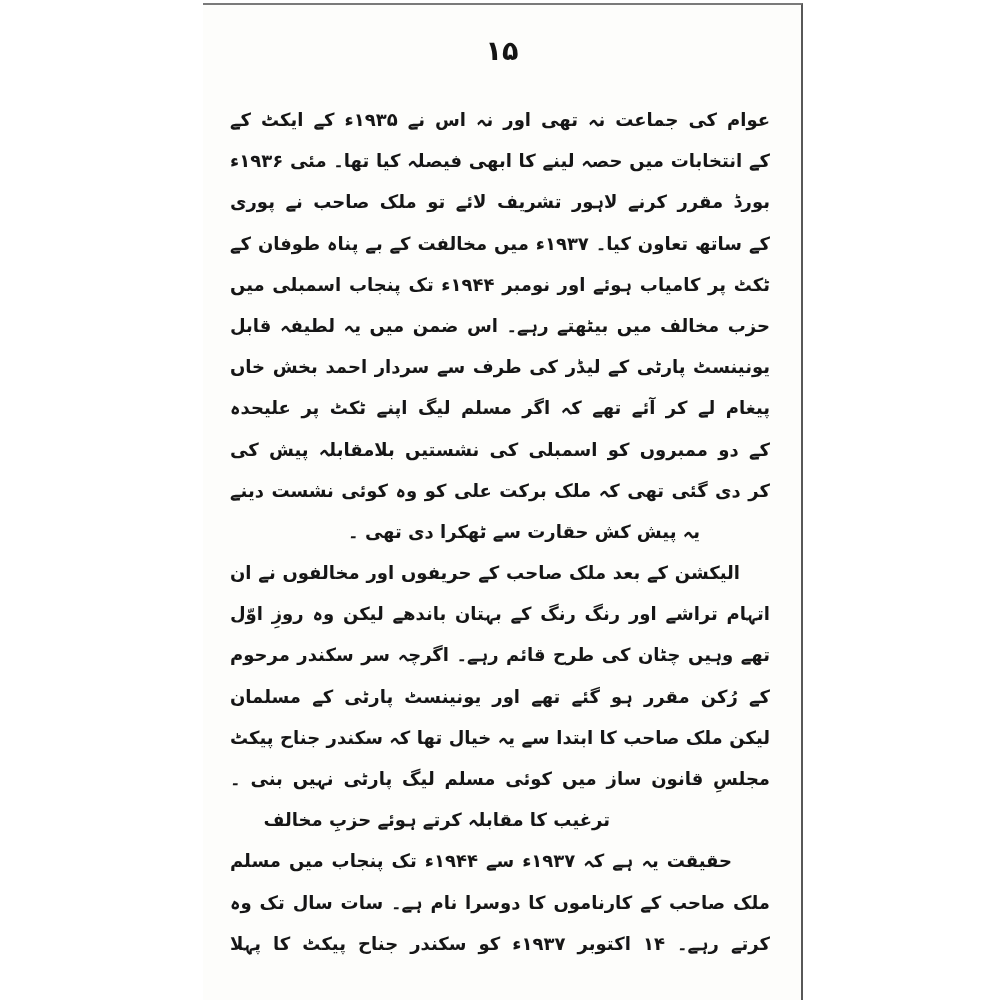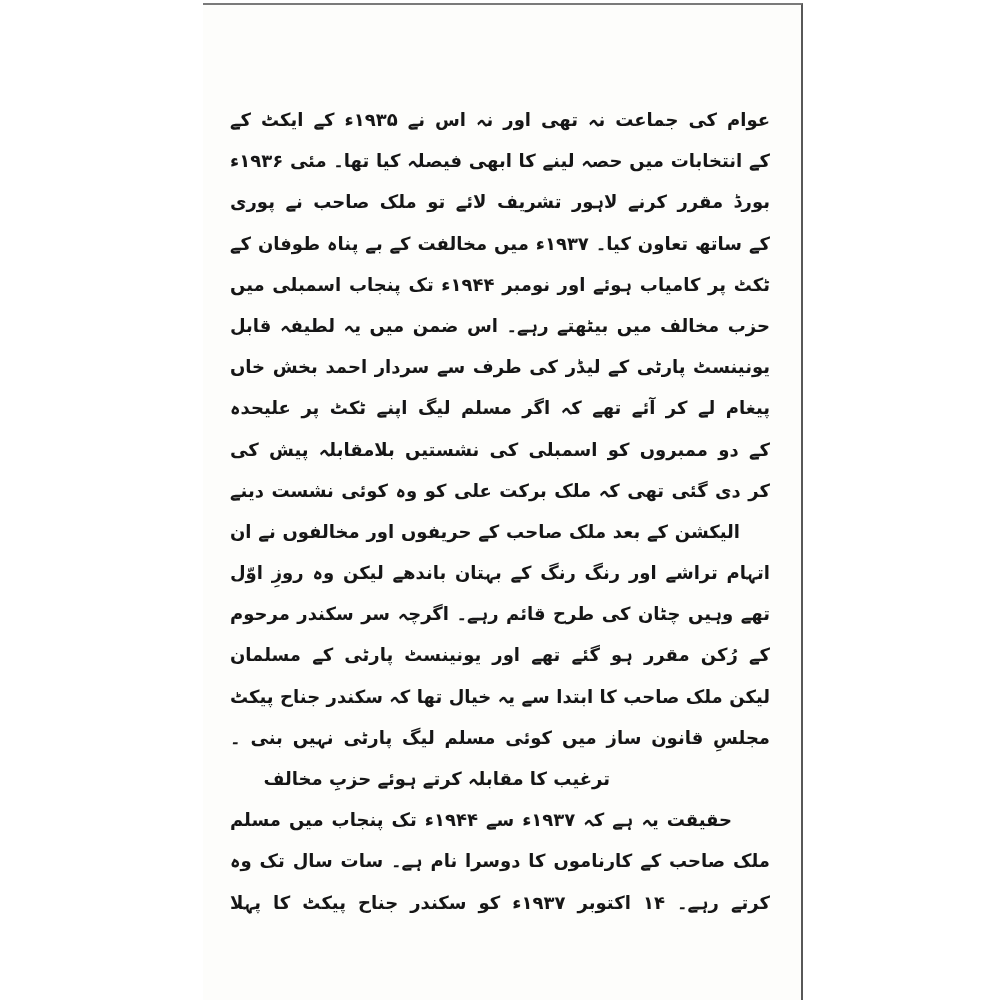--- a/index.html
+++ b/index.html
@@ -39,31 +39,33 @@
   }
   .line.full{text-align:justify;text-align-last:justify;}
   .line.start{text-align:justify;text-align-last:justify;}
   .line.end{text-align:right;}
 </style>
 </head>
 <body>
 
 <div class="canvas">
   <div class="page">
+    <div class="page-number">۱۵</div>
     <div class="text-block">
         <div class="line full" dir="rtl">عوام کی جماعت نہ تھی اور نہ اس نے ۱۹۳۵ء کے ایکٹ کے تحت، مجالسِ قانون ساز</div>
         <div class="line full" dir="rtl">کے انتخابات میں حصہ لینے کا ابھی فیصلہ کیا تھا۔ مئی ۱۹۳۶ء میں مسٹر جناح مسلم لیگ پارلیمینٹری</div>
         <div class="line full" dir="rtl">بورڈ مقرر کرنے لاہور تشریف لائے تو ملک صاحب نے پوری سرگرمی اور انہماک سے ان</div>
         <div class="line full" dir="rtl">کے ساتھ تعاون کیا۔ ۱۹۳۷ء میں مخالفت کے بے پناہ طوفان کے باوجود وہ مُسلم لیگ کے</div>
         <div class="line full" dir="rtl">ٹکٹ پر کامیاب ہوئے اور نومبر ۱۹۴۴ء تک پنجاب اسمبلی میں واحد مسلم لیگی ممبر کی حیثیت سے</div>
         <div class="line full" dir="rtl">حزب مخالف میں بیٹھتے رہے۔ اس ضمن میں یہ لطیفہ قابل ذکر ہے کہ انتخاب سے پہلے،</div>
         <div class="line full" dir="rtl">یونینسٹ پارٹی کے لیڈر کی طرف سے سردار احمد بخش خاں مرحوم، علامہ اقبال کے پاس یہ</div>
         <div class="line full" dir="rtl">پیغام لے کر آئے تھے کہ اگر مسلم لیگ اپنے ٹکٹ پر علیحدہ اُمیدوار نہ کھڑے کرے تو اس</div>
         <div class="line full" dir="rtl">کے دو ممبروں کو اسمبلی کی نشستیں بلامقابلہ پیش کی جاسکتی ہیں، لیکن ساتھ یہ شرط بھی عائد</div>
         <div class="line full" dir="rtl">کر دی گئی تھی کہ ملک برکت علی کو وہ کوئی نشست دینے کو تیار نہیں۔ علامہ مرحوم نے</div>
+        <div class="line end" dir="rtl" style="padding-right: 70px;">یہ پیش کش حقارت سے ٹھکرا دی تھی ۔</div>
         <div class="line start" dir="rtl" style="padding-right: 30px;">الیکشن کے بعد ملک صاحب کے حریفوں اور مخالفوں نے ان کے خلاف قسم قسم کے</div>
         <div class="line full" dir="rtl">اتہام تراشے اور رنگ رنگ کے بہتان باندھے لیکن وہ روزِ اوّل سے جس جگہ کھڑے</div>
         <div class="line full" dir="rtl">تھے وہیں چٹان کی طرح قائم رہے۔ اگرچہ سر سکندر مرحوم آل انڈیا مسلم لیگ کی مجلسِ عاملہ</div>
         <div class="line full" dir="rtl">کے رُکن مقرر ہو گئے تھے اور یونینسٹ پارٹی کے مسلمان ممبر، لہٰذا ہر مسلم لیگی بن گئے تھے</div>
         <div class="line full" dir="rtl">لیکن ملک صاحب کا ابتدا سے یہ خیال تھا کہ سکندر جناح پیکٹ کے باوجود پنجاب کی</div>
         <div class="line full" dir="rtl">مجلسِ قانون ساز میں کوئی مسلم لیگ پارٹی نہیں بنی ۔ اس لیے انہوں نے ہر قسم کی تحریص و</div>
         <div class="line end" dir="rtl" style="padding-right: 160px;">ترغیب کا مقابلہ کرتے ہوئے حزبِ مخالف میں بیٹھنا منظور کیا ۔</div>
         <div class="line start" dir="rtl" style="padding-right: 38px;">حقیقت یہ ہے کہ ۱۹۳۷ء سے ۱۹۴۴ء تک پنجاب میں مسلم لیگ کی تاریخ صرف</div>
         <div class="line full" dir="rtl">ملک صاحب کے کارناموں کا دوسرا نام ہے۔ سات سال تک وہ تن تنہا ایک انجمن کا کام</div>
         <div class="line full" dir="rtl">کرتے رہے۔ ۱۴ اکتوبر ۱۹۳۷ء کو سکندر جناح پیکٹ کا پہلا مسودہ ملک صاحب ہی نے</div>

